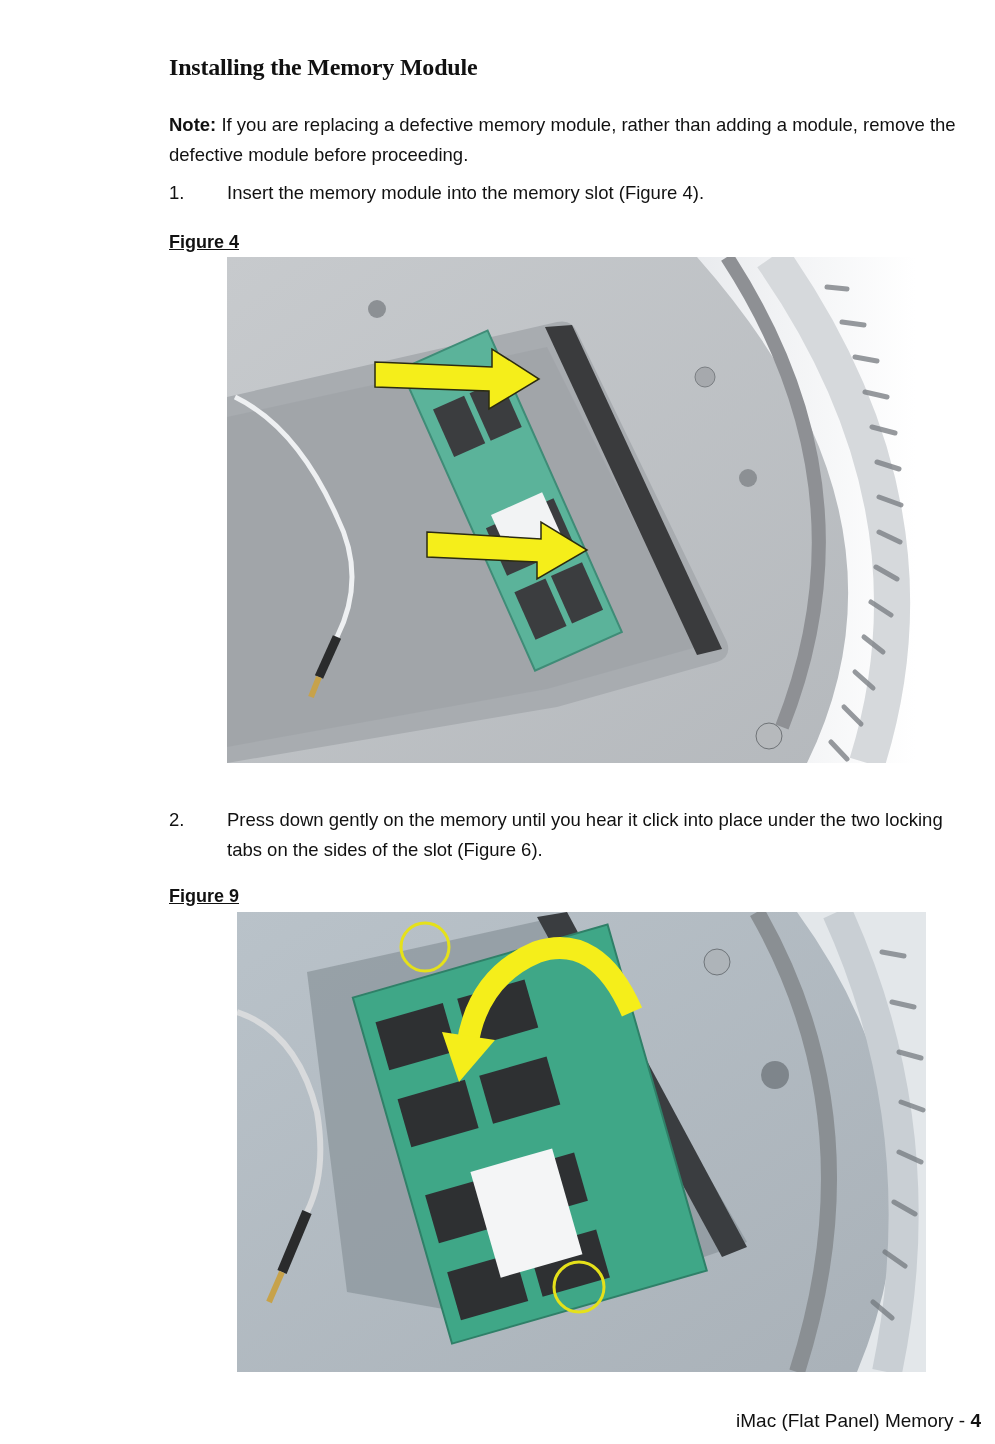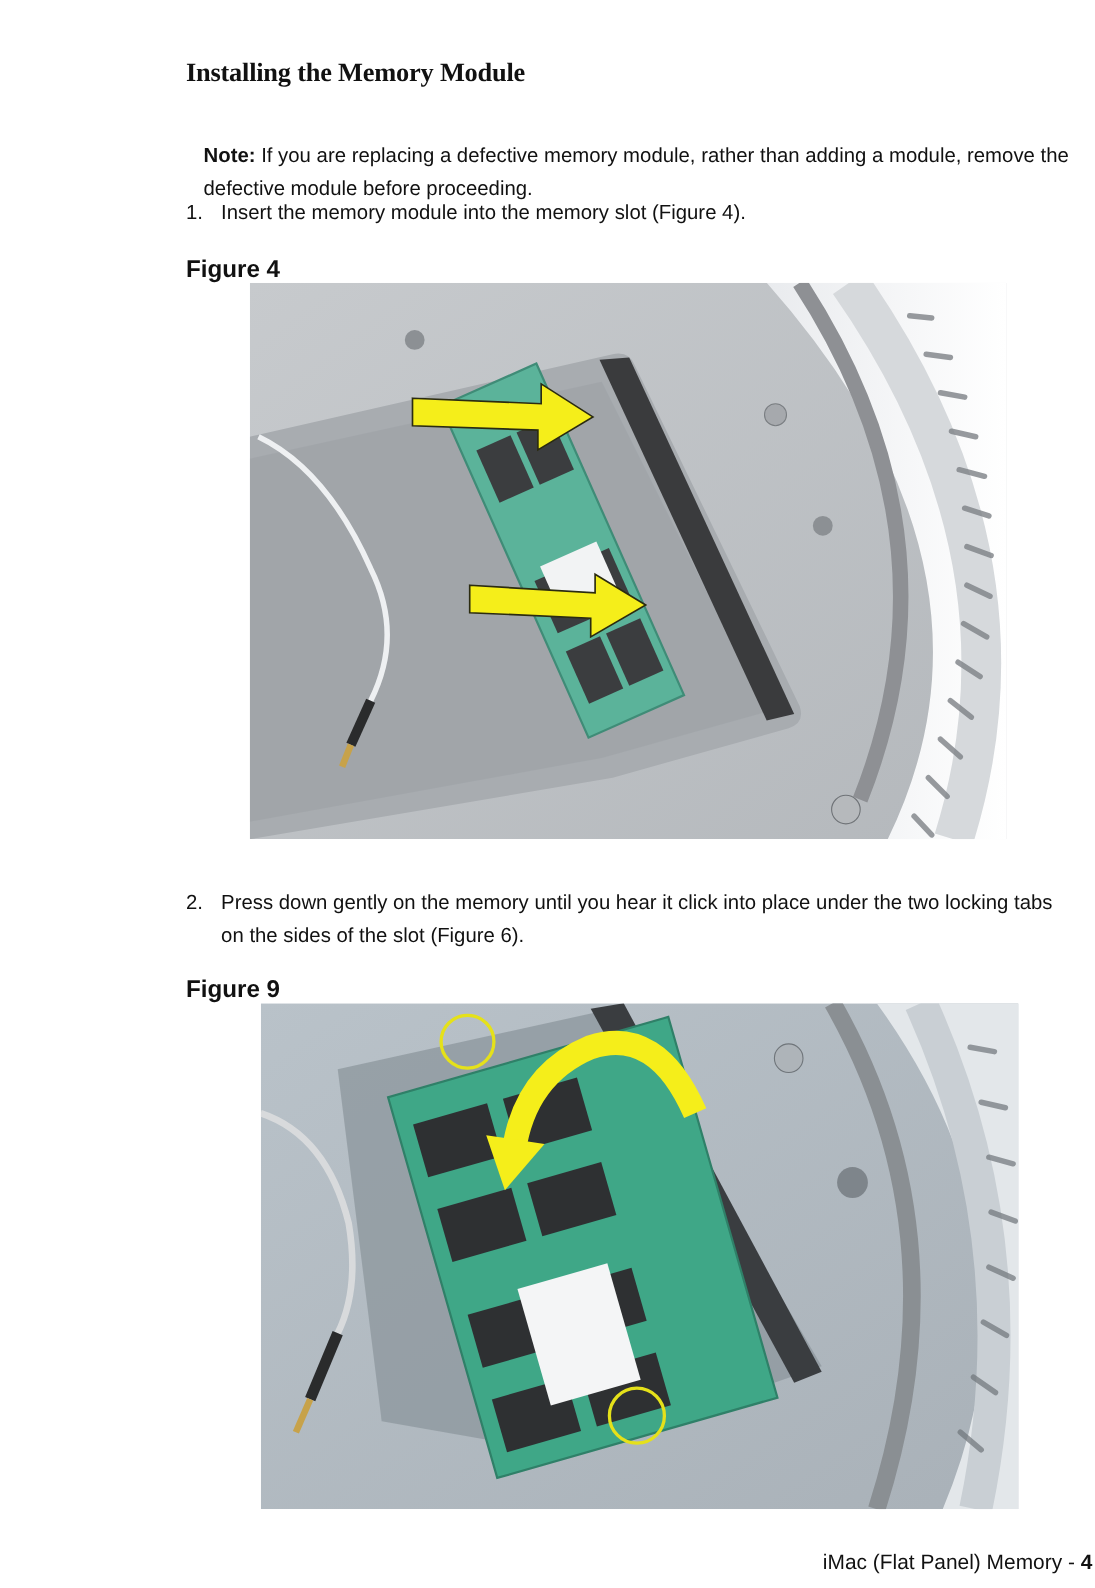--- a/index.html
+++ b/index.html
@@ -1,33 +1,33 @@
 <!DOCTYPE html>
 <html><head>
 <meta charset="utf-8">
 <style>
   html, body { margin:0; padding:0; background:#ffffff; }
   body { width:995px; height:1444px; position:relative; overflow:hidden; font-family:"Liberation Sans", sans-serif; color:#111; }
   .heading { position:absolute; left:169px; top:54px; font-family:"Liberation Serif", serif; font-weight:bold; font-size:24px; letter-spacing:-0.2px; margin:0; }
-  .para { position:absolute; left:169px; font-size:18.5px; line-height:30px; margin:16px; width:790px; }
+  .para { position:absolute; left:169px; font-size:18.5px; line-height:30px; margin:0; width:790px; }
   .note { top:110px; }
   .note b { font-weight:bold; }
   .step { position:absolute; left:169px; font-size:18.5px; line-height:30px; width:790px; }
   .step .num { position:absolute; left:0; top:0; }
-  .step .txt { display:block; margin-left:32px; }
+  .step .txt { display:block; margin-left:58px; }
   .step1 { top:178px; }
   .step2 { top:805px; }
-  .figlabel { position:absolute; left:169px; font-weight:bold; font-size:22px; }
+  .figlabel { position:absolute; left:169px; font-weight:bold; font-size:18px;text-decoration:underline; }
   .fig4label { top:232px; }
   .fig5label { top:886px; }
   .figure { position:absolute; overflow:hidden; }
   .fig4 { left:227px; top:257px; width:688px; height:506px; }
   .fig5 { left:237px; top:912px; width:689px; height:460px; }
   .figure svg { display:block; width:100%; height:100%; }
-  .footer { position:absolute; right:2px; top:1410px; font-size:19px; }
+  .footer { position:absolute; right:14px; top:1410px; font-size:19px; }
   .footer b { font-weight:bold; }
 </style>
 </head>
 <body>
 
 <h1 class="heading">Installing the Memory Module</h1>
 
 <p class="para note"><b>Note:</b><span> If you are replacing a defective memory module, rather than adding a module, remove the defective module before proceeding.</span></p>
 
 <div class="step step1">

